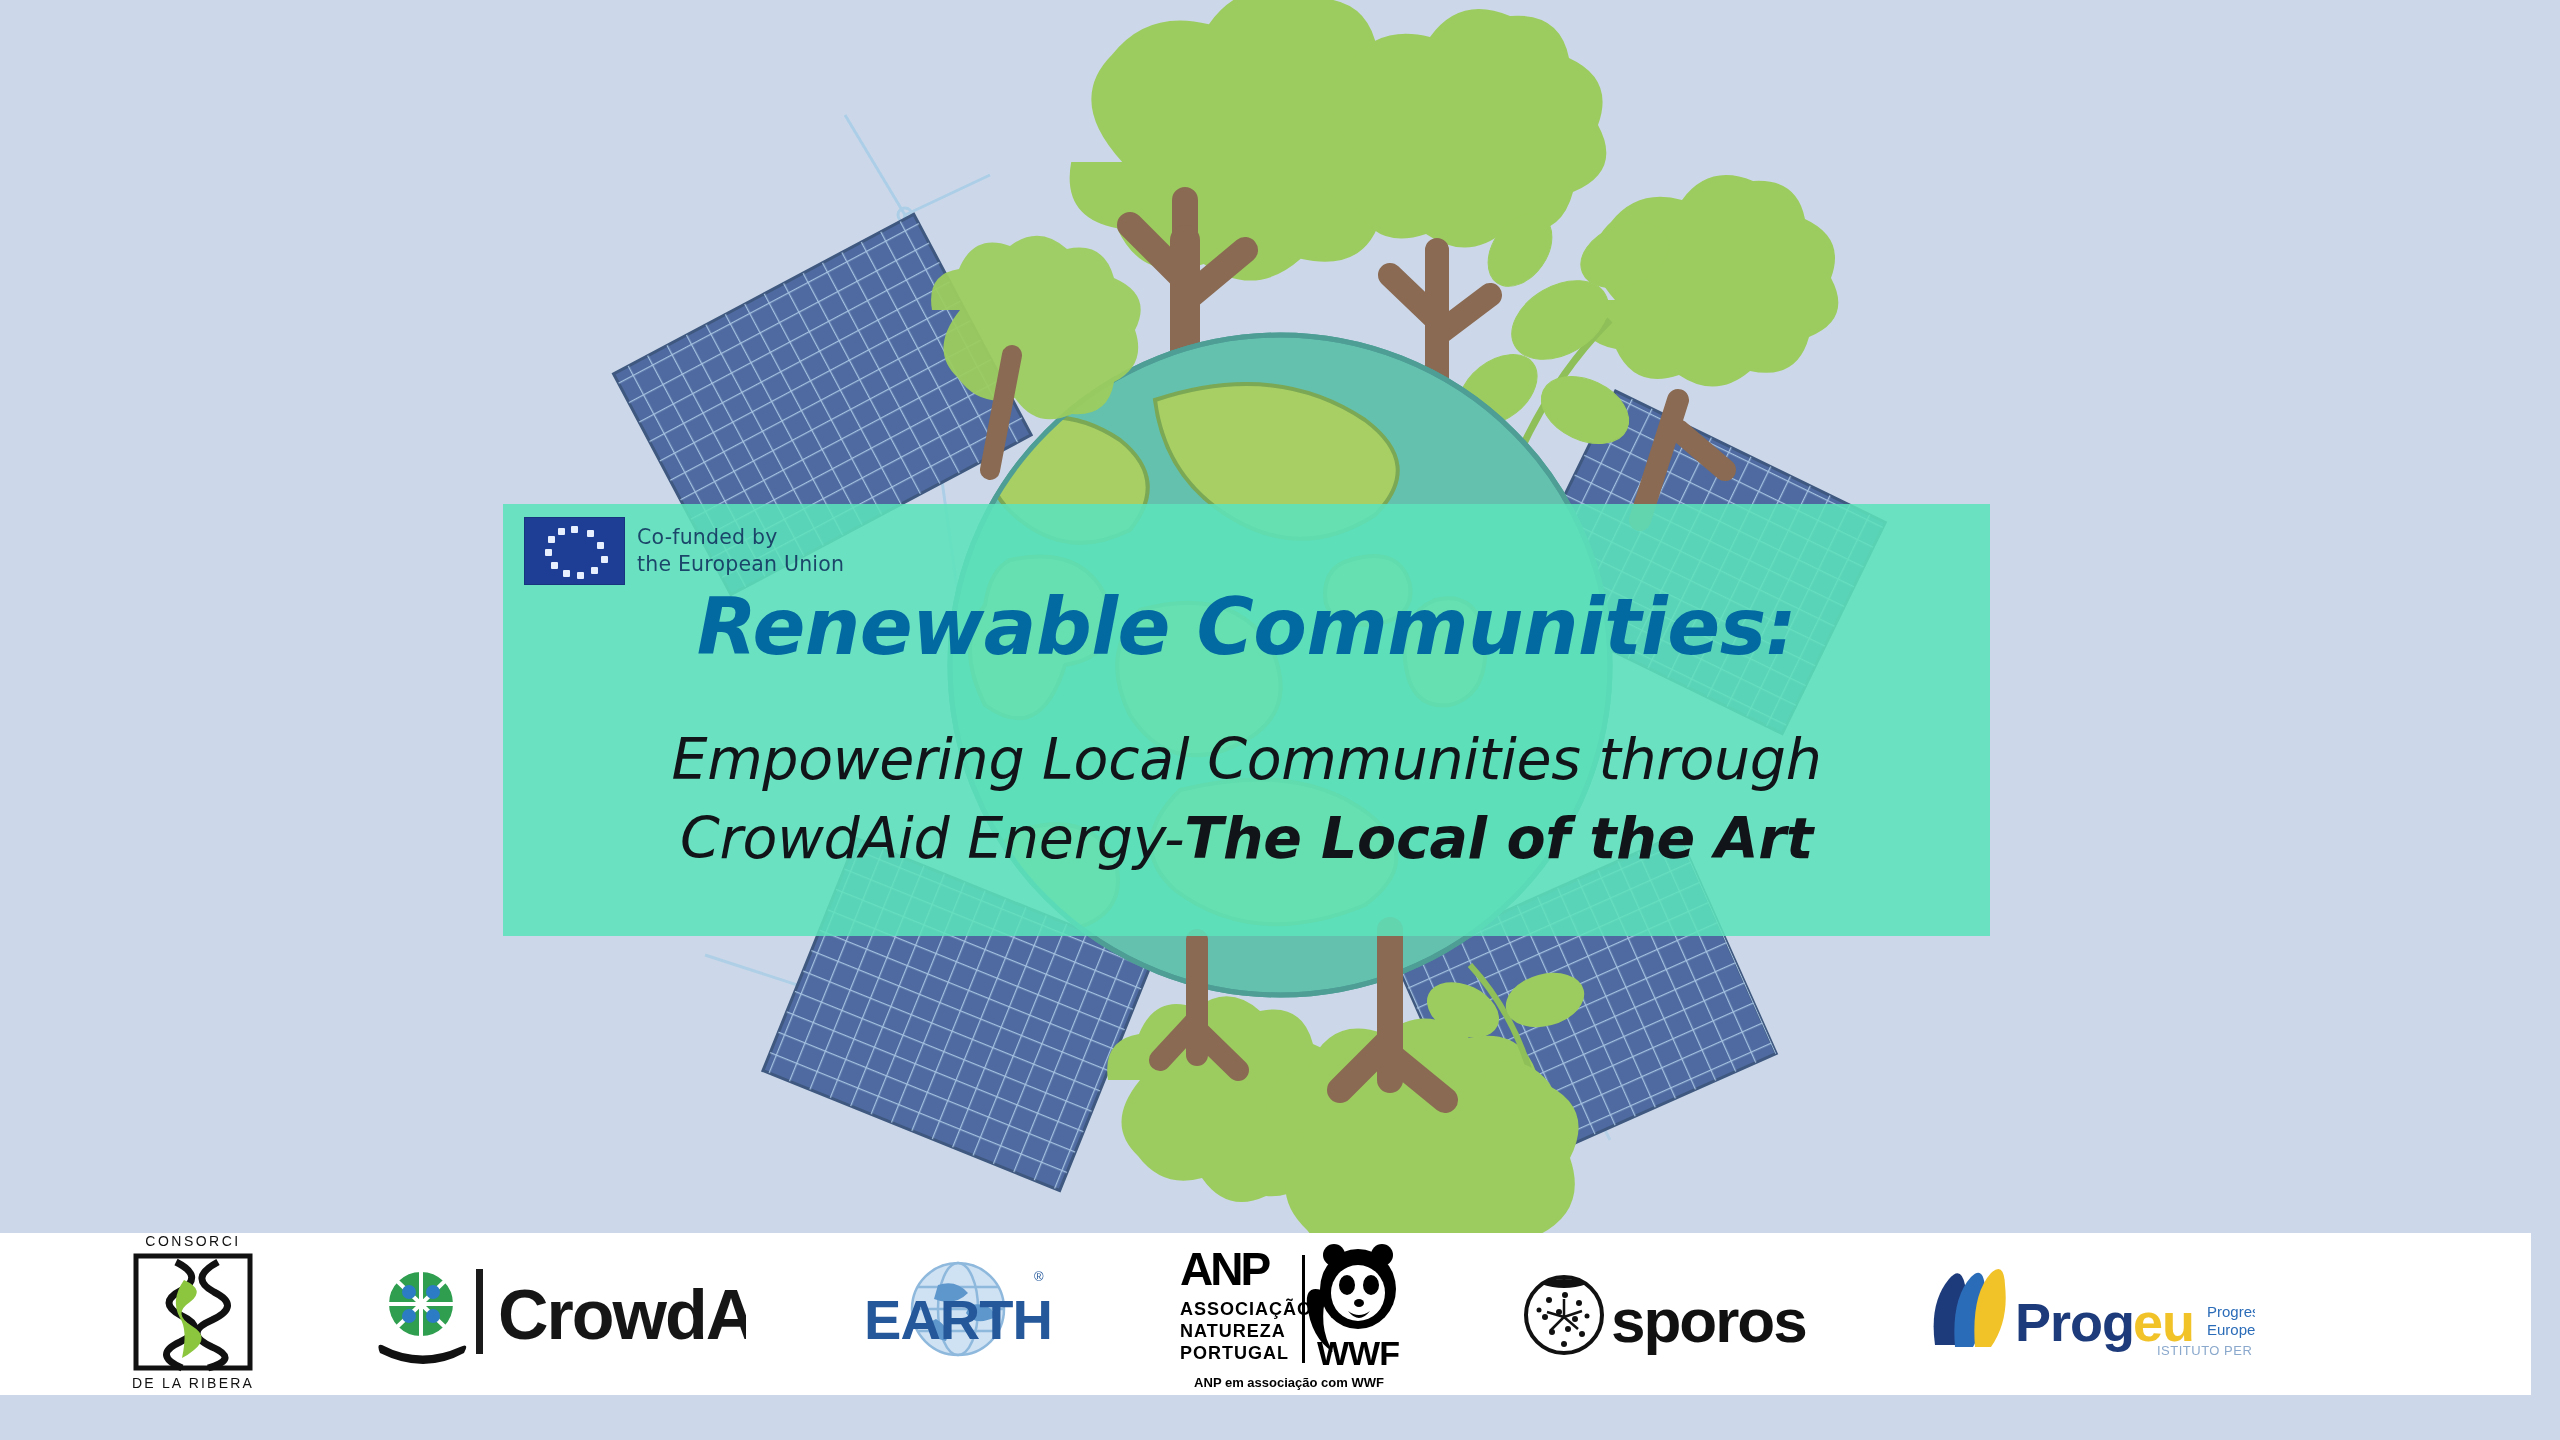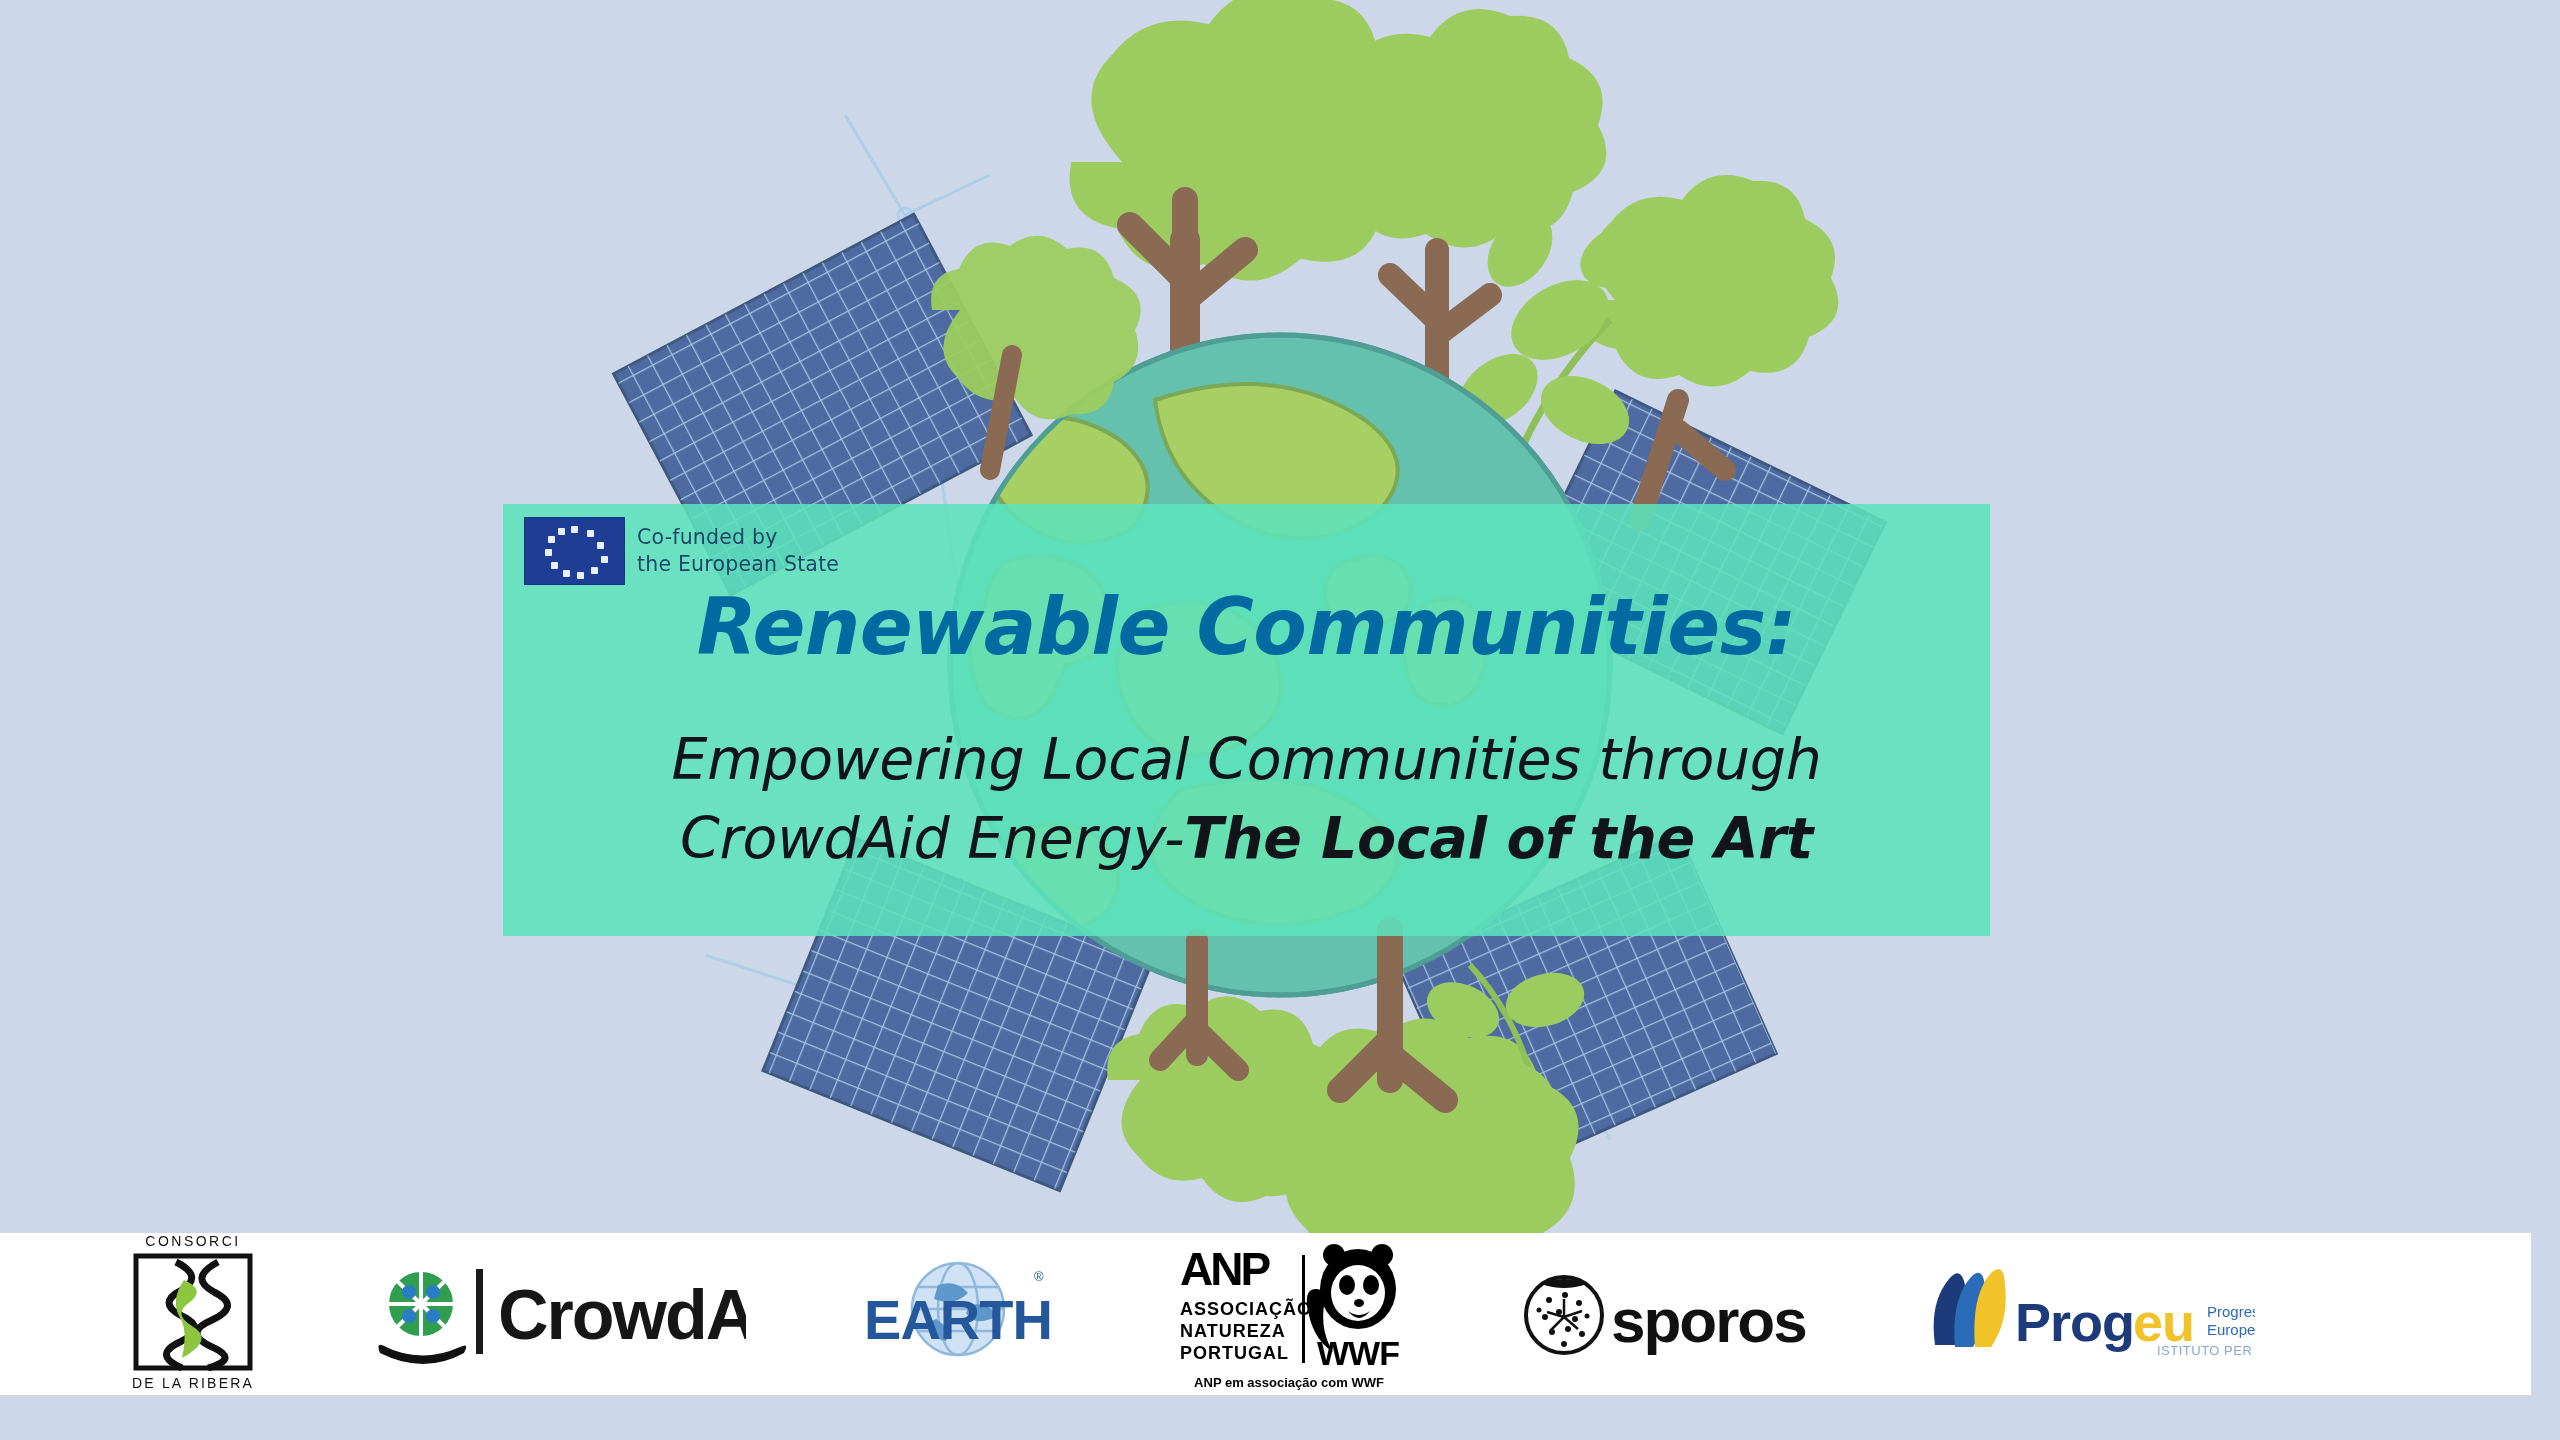--- a/index.html
+++ b/index.html
@@ -219,21 +219,21 @@
       <span class="star" style="left:66px;top:49px"></span>
       <span class="star" style="left:52px;top:54px"></span>
       <span class="star" style="left:38px;top:52px"></span>
       <span class="star" style="left:26px;top:44px"></span>
       <span class="star" style="left:20px;top:31px"></span>
       <span class="star" style="left:23px;top:18px"></span>
       <span class="star" style="left:33px;top:10px"></span>
       <span class="star" style="left:44px;top:30px;opacity:0"></span>
     </div>
     <div id="eu-text">Co-funded by
-the European State</div>
+the European Union</div>
   </div>
 
   <div id="title">Renewable Communities:</div>
 
   <div id="subtitle">
     <span>Empowering Local Communities through</span><br>
     <span>CrowdAid Energy-</span><span class="strong">The Local of the Art</span>
   </div>
 </div>
 

